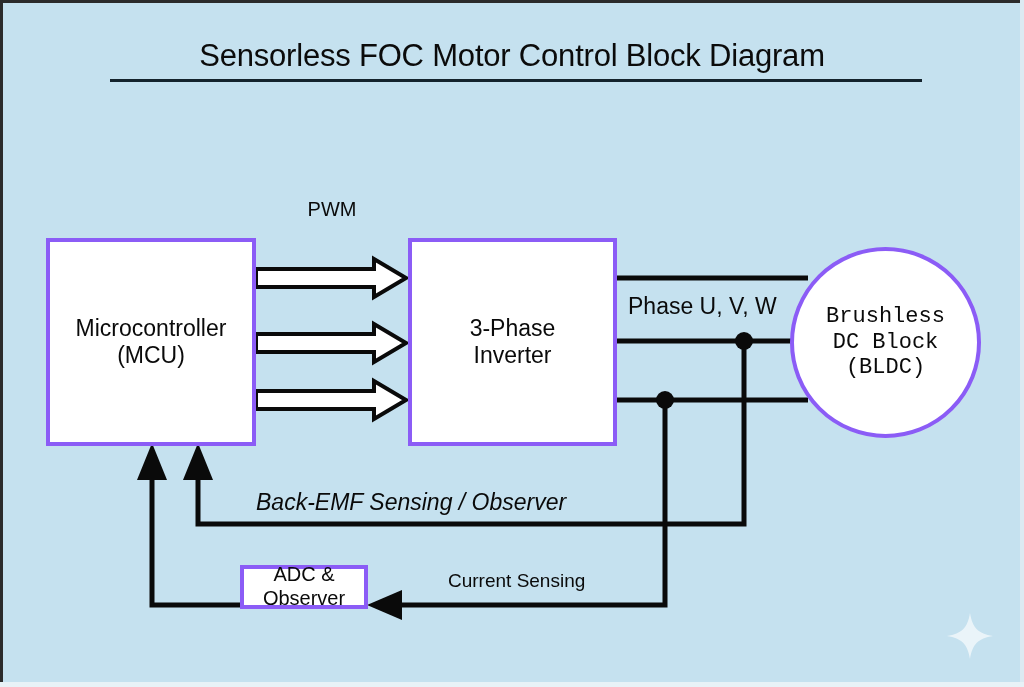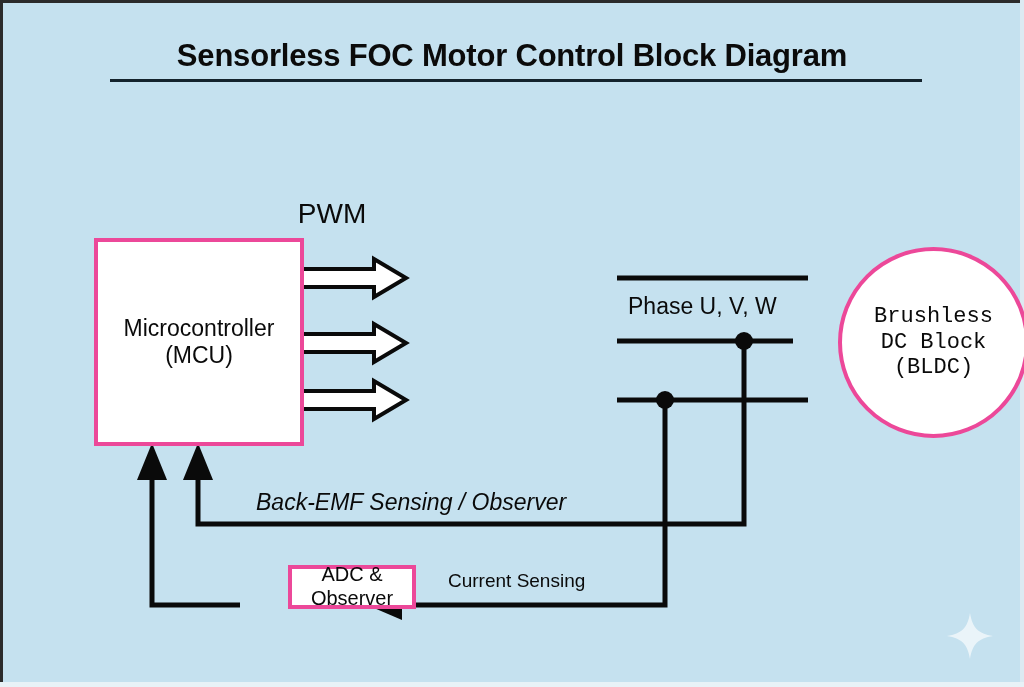--- a/index.html
+++ b/index.html
@@ -32,44 +32,43 @@
     position: absolute; left: 0; bottom: 0; width: 1024px; height: 5px;
     background: #e8f2f7;
   }
 
   #title {
     position: absolute;
     left: 0; top: 38px;
     width: 1024px;
     text-align: center;
     font-size: 31px;
-    font-weight: bold;
+    font-weight: normal;
     color: #0b0b0b;
     letter-spacing: -0.2px;
   }
   #title-rule {
     position: absolute;
     left: 110px; top: 79px;
     width: 812px; height: 3px;
     background: #14232c;
   }
 
   .block {
     position: absolute;
     background: #ffffff;
-    border: 4px solid #ec4899;
+    border: 4px solid #8b5cf6;
     box-sizing: border-box;
     display: flex;
     flex-direction: column;
     align-items: center;
     justify-content: center;
     color: #0a0a0a;
     text-align: center;
     line-height: 1.18;
-    margin-left: 48px;
   }
   #mcu-block {
     left: 46px; top: 238px; width: 210px; height: 208px;
     font-size: 23px;
   }
   #inverter-block {
     left: 408px; top: 238px; width: 209px; height: 208px;
     font-size: 23px;
   }
   #adc-block {
@@ -88,21 +87,21 @@
   .lbl {
     position: absolute;
     color: #0a0a0a;
     white-space: nowrap;
     line-height: 1.12;
   }
   #pwm-label {
     left: 276px; top: 198px;
     width: 112px;
     text-align: center;
-    font-size: 28px;
+    font-size: 20px;
   }
   #phase-label {
     left: 628px; top: 250px;
     font-size: 23px;
     margin-top: 44px;
   }
   #bemf-label {
     left: 256px; top: 490px;
     font-size: 23px;
     font-style: italic;
@@ -178,20 +177,24 @@
 
     <circle cx="744" cy="341" r="9" fill="#0a0a0a"></circle>
     <circle cx="665" cy="400" r="9" fill="#0a0a0a"></circle>
   </svg>
 
   <div class="block" id="mcu-block">
     <div>Microcontroller</div>
     <div>(MCU)</div>
   </div>
 
+  <div class="block" id="inverter-block">
+    <div>3-Phase</div>
+    <div>Inverter</div>
+  </div>
 
   <div class="block" id="motor-block">
     <div>Brushless</div>
     <div>DC Block</div>
     <div>(BLDC)</div>
   </div>
 
   <div class="block" id="adc-block">
     <div>ADC &amp;</div>
     <div>Observer</div>

